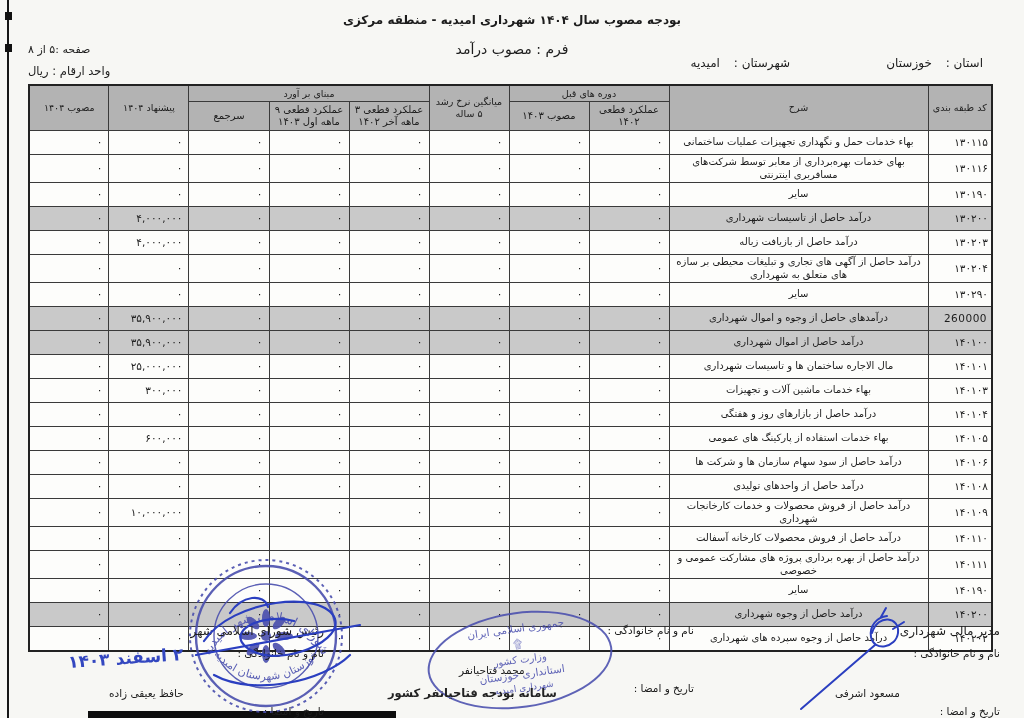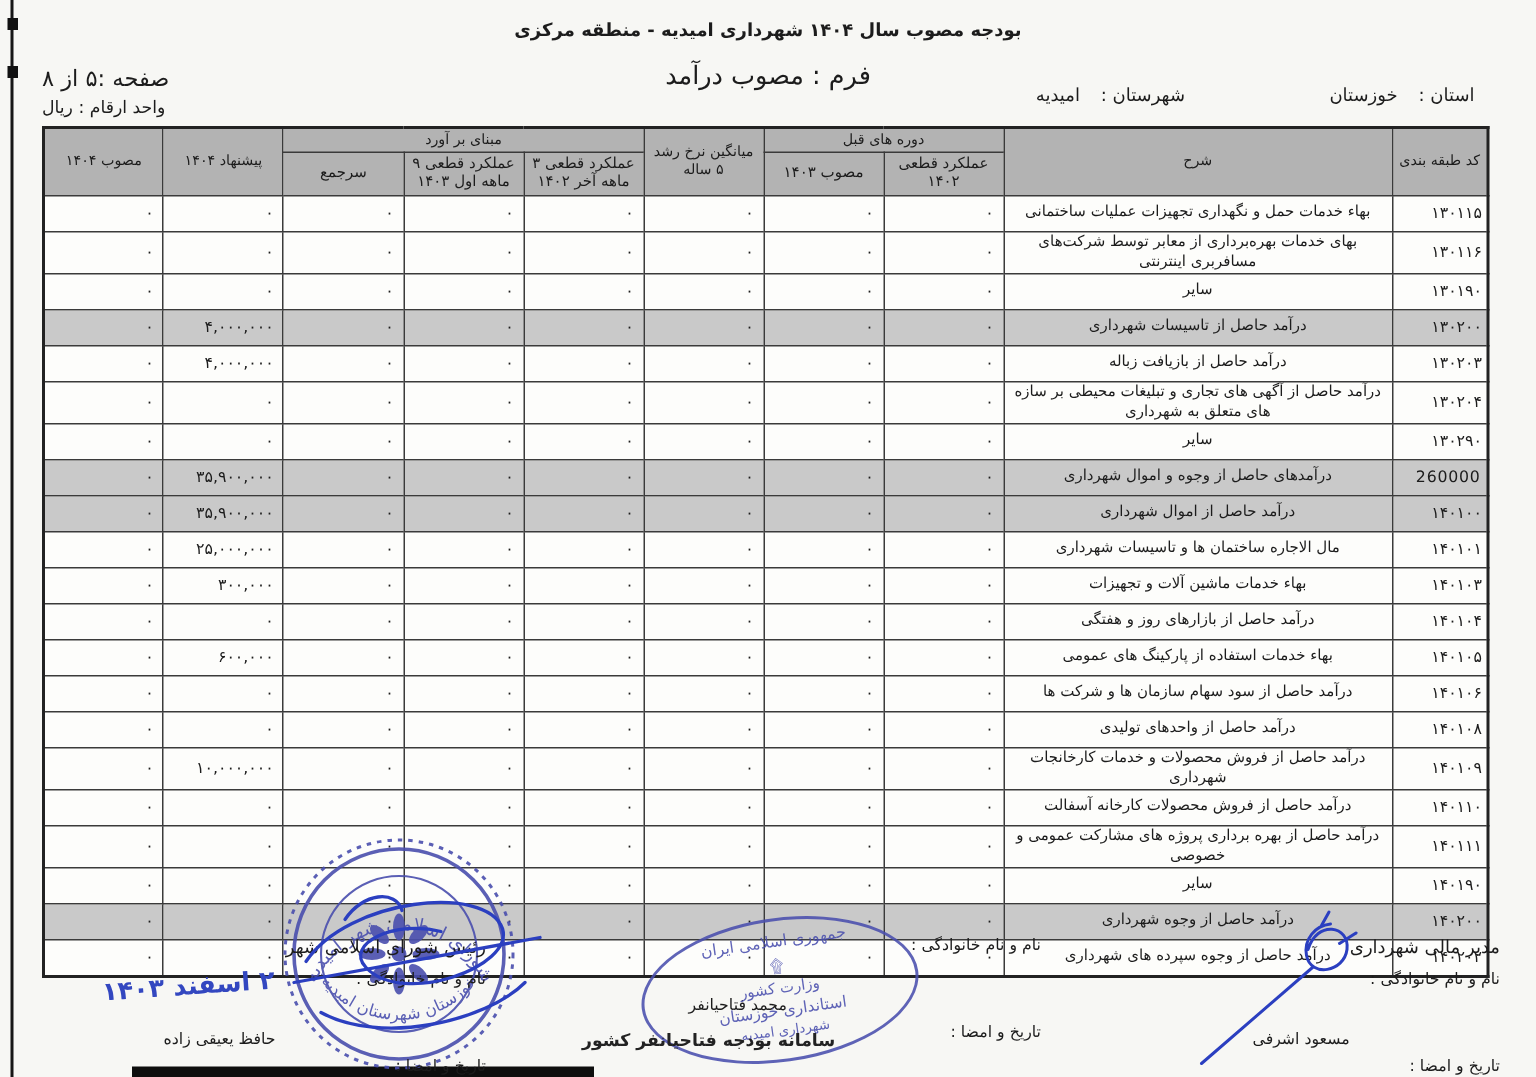--- a/index.html
+++ b/index.html
@@ -5,26 +5,26 @@
   html,body{margin:0;padding:0;}
   body{
     width:1024px;height:718px;position:relative;overflow:hidden;
     background:#f7f7f4;
     font-family:"DejaVu Sans", sans-serif;
     direction:rtl;color:#1c1c1c;
   }
   
   .doc-title{position:absolute;top:13px;left:0;right:0;text-align:center;
     font-size:12px;font-weight:bold;letter-spacing:.2px;}
-  .doc-subtitle{position:absolute;top:41px;left:0;right:0;text-align:center;font-size:17px;}
+  .doc-subtitle{position:absolute;top:41px;left:0;right:0;text-align:center;font-size:14px;}
   .meta{position:absolute;font-size:12px;white-space:nowrap;}
   .meta b{font-weight:normal;}
   .m-province{top:56px;right:41px;}
   .m-county{top:56px;right:234px;}
-  .m-page{top:43px;left:28px;font-size:15px;}
+  .m-page{top:43px;left:28px;font-size:11px;}
   .m-unit{top:64px;left:28px;font-size:11.5px;}
   .meta .lbl{margin-left:10px;}
   
   .budget-table{position:absolute;top:84px;right:31px;width:963px;
     border-collapse:collapse;table-layout:fixed;background:#fcfcfa;}
   .budget-table th,.budget-table td{
     border:1px solid #3a3a3a;font-size:10px;padding:1px 4px;
     overflow:hidden;line-height:1.25;}
   .budget-table thead th{background:#b3b3b3;font-weight:normal;text-align:center;vertical-align:middle;}
   .budget-table thead tr.grp th{height:13px;font-size:9.5px;}

